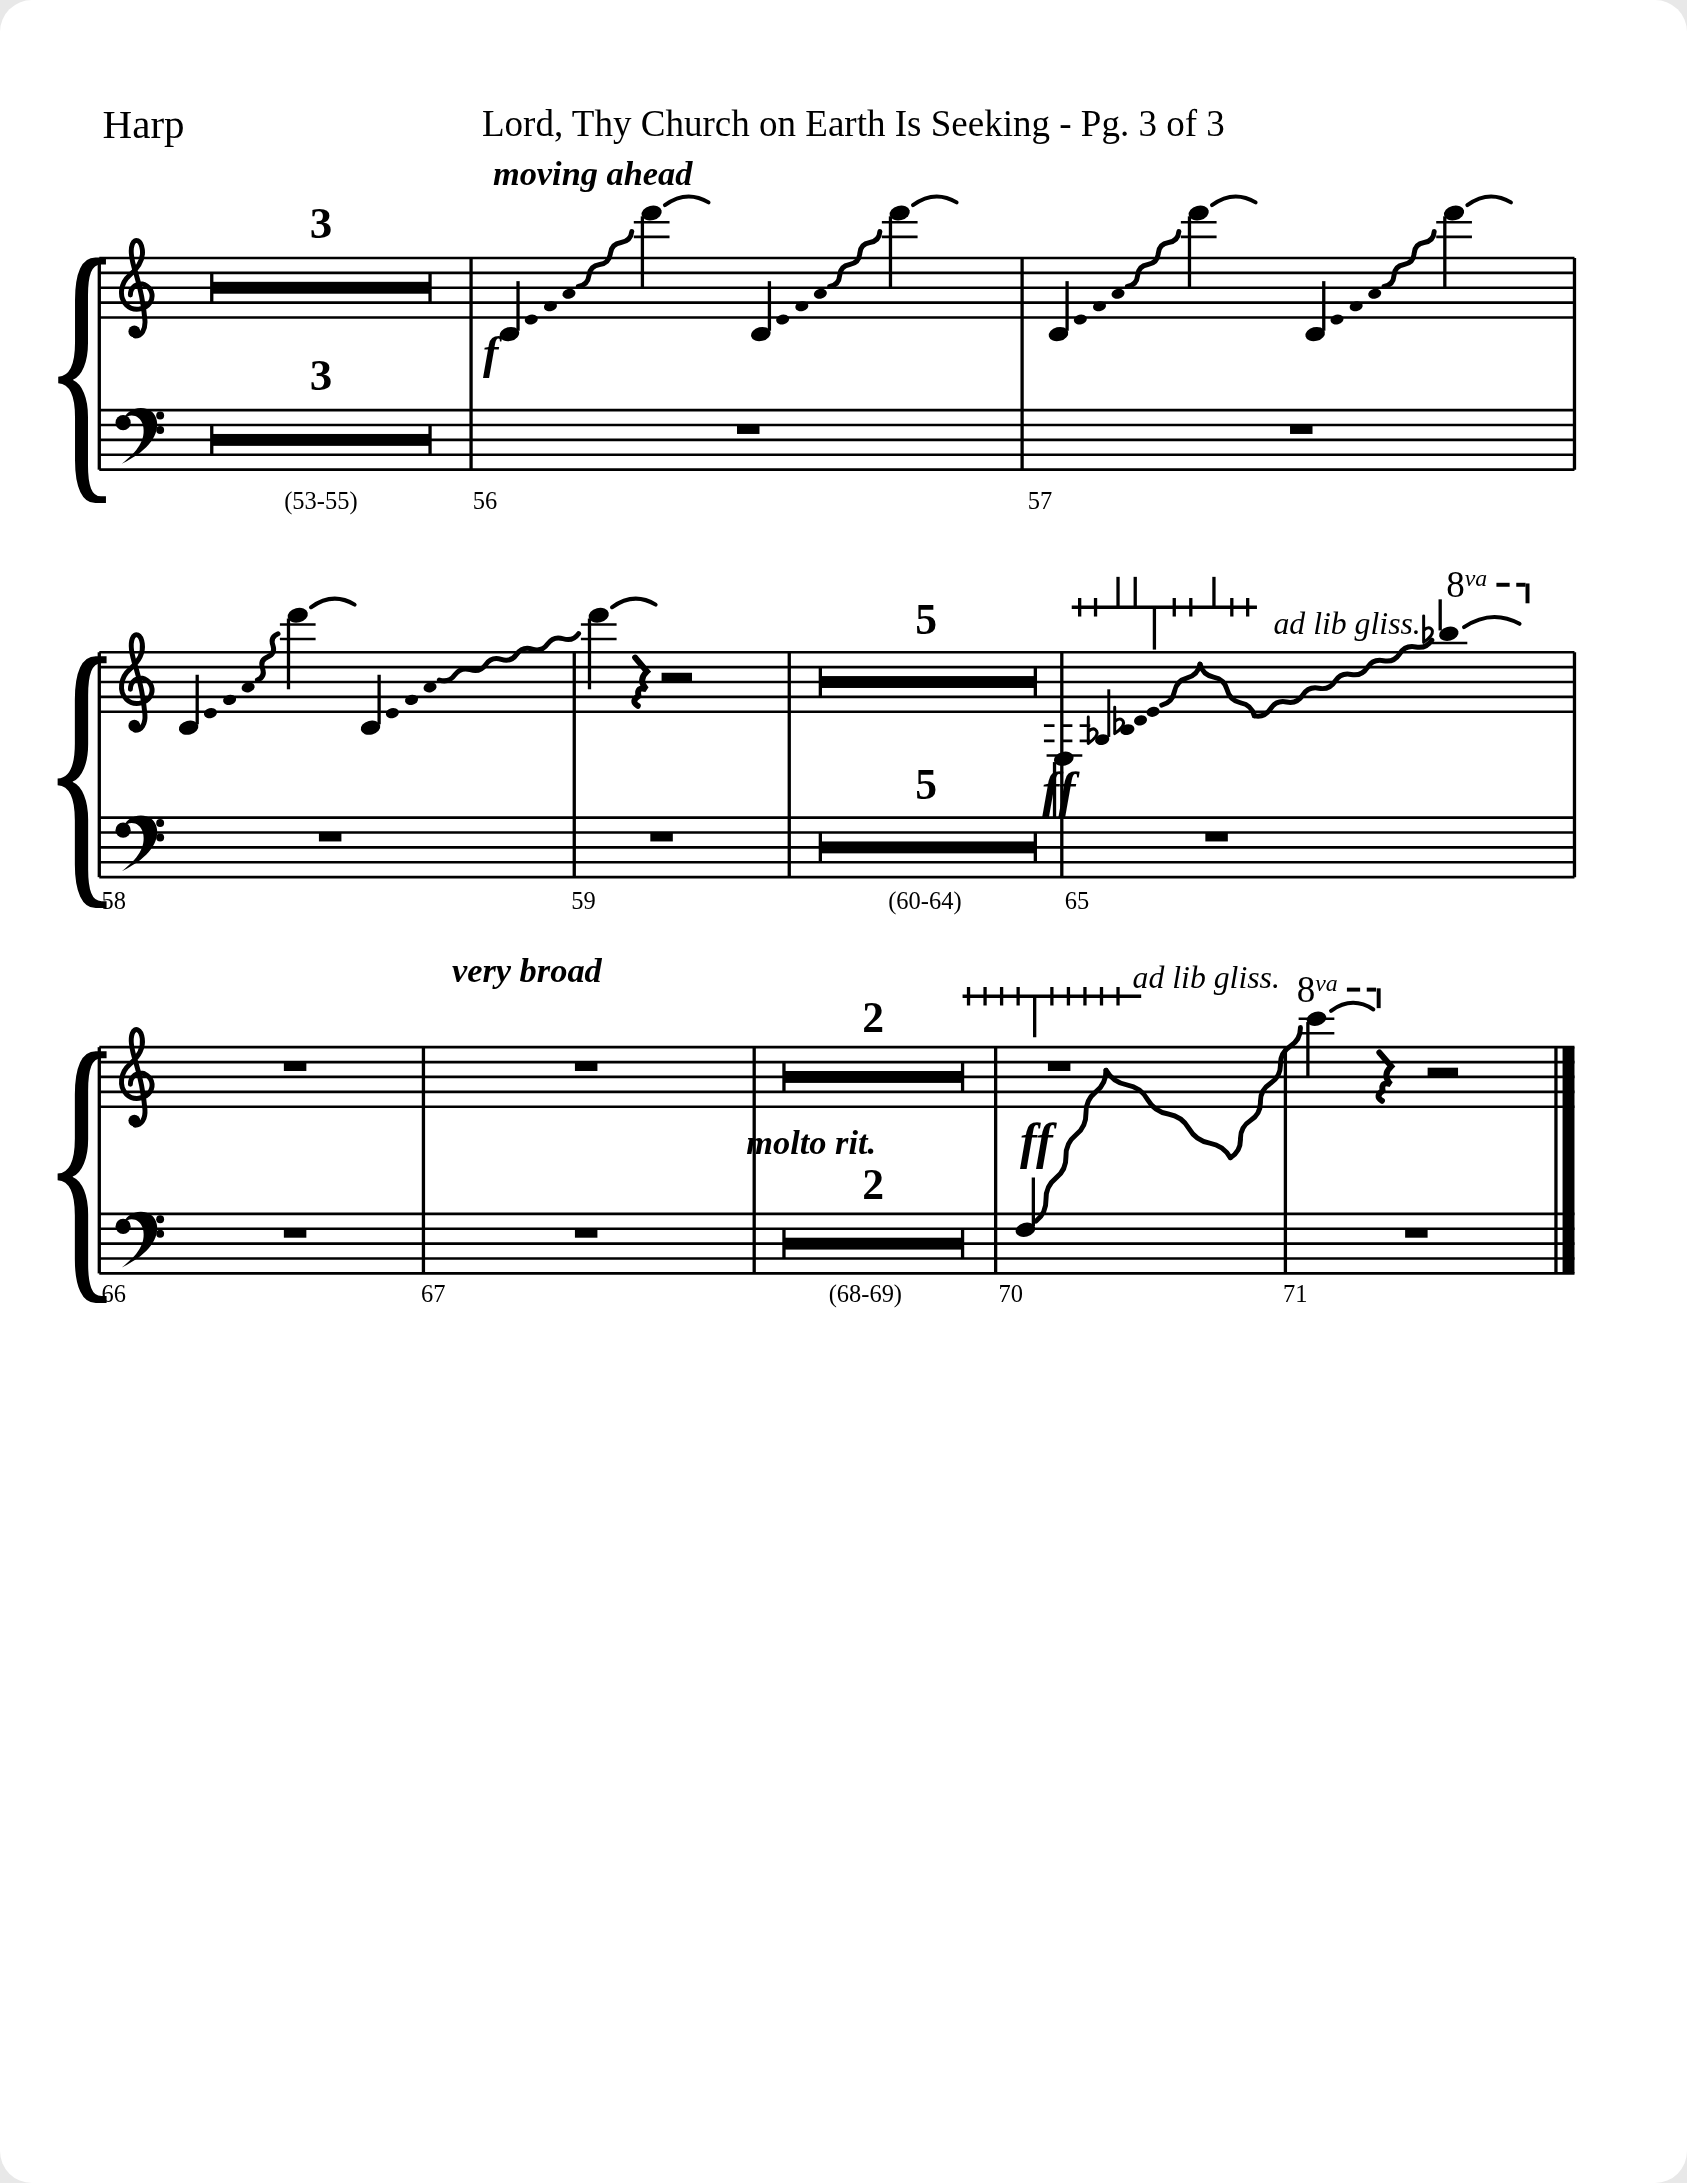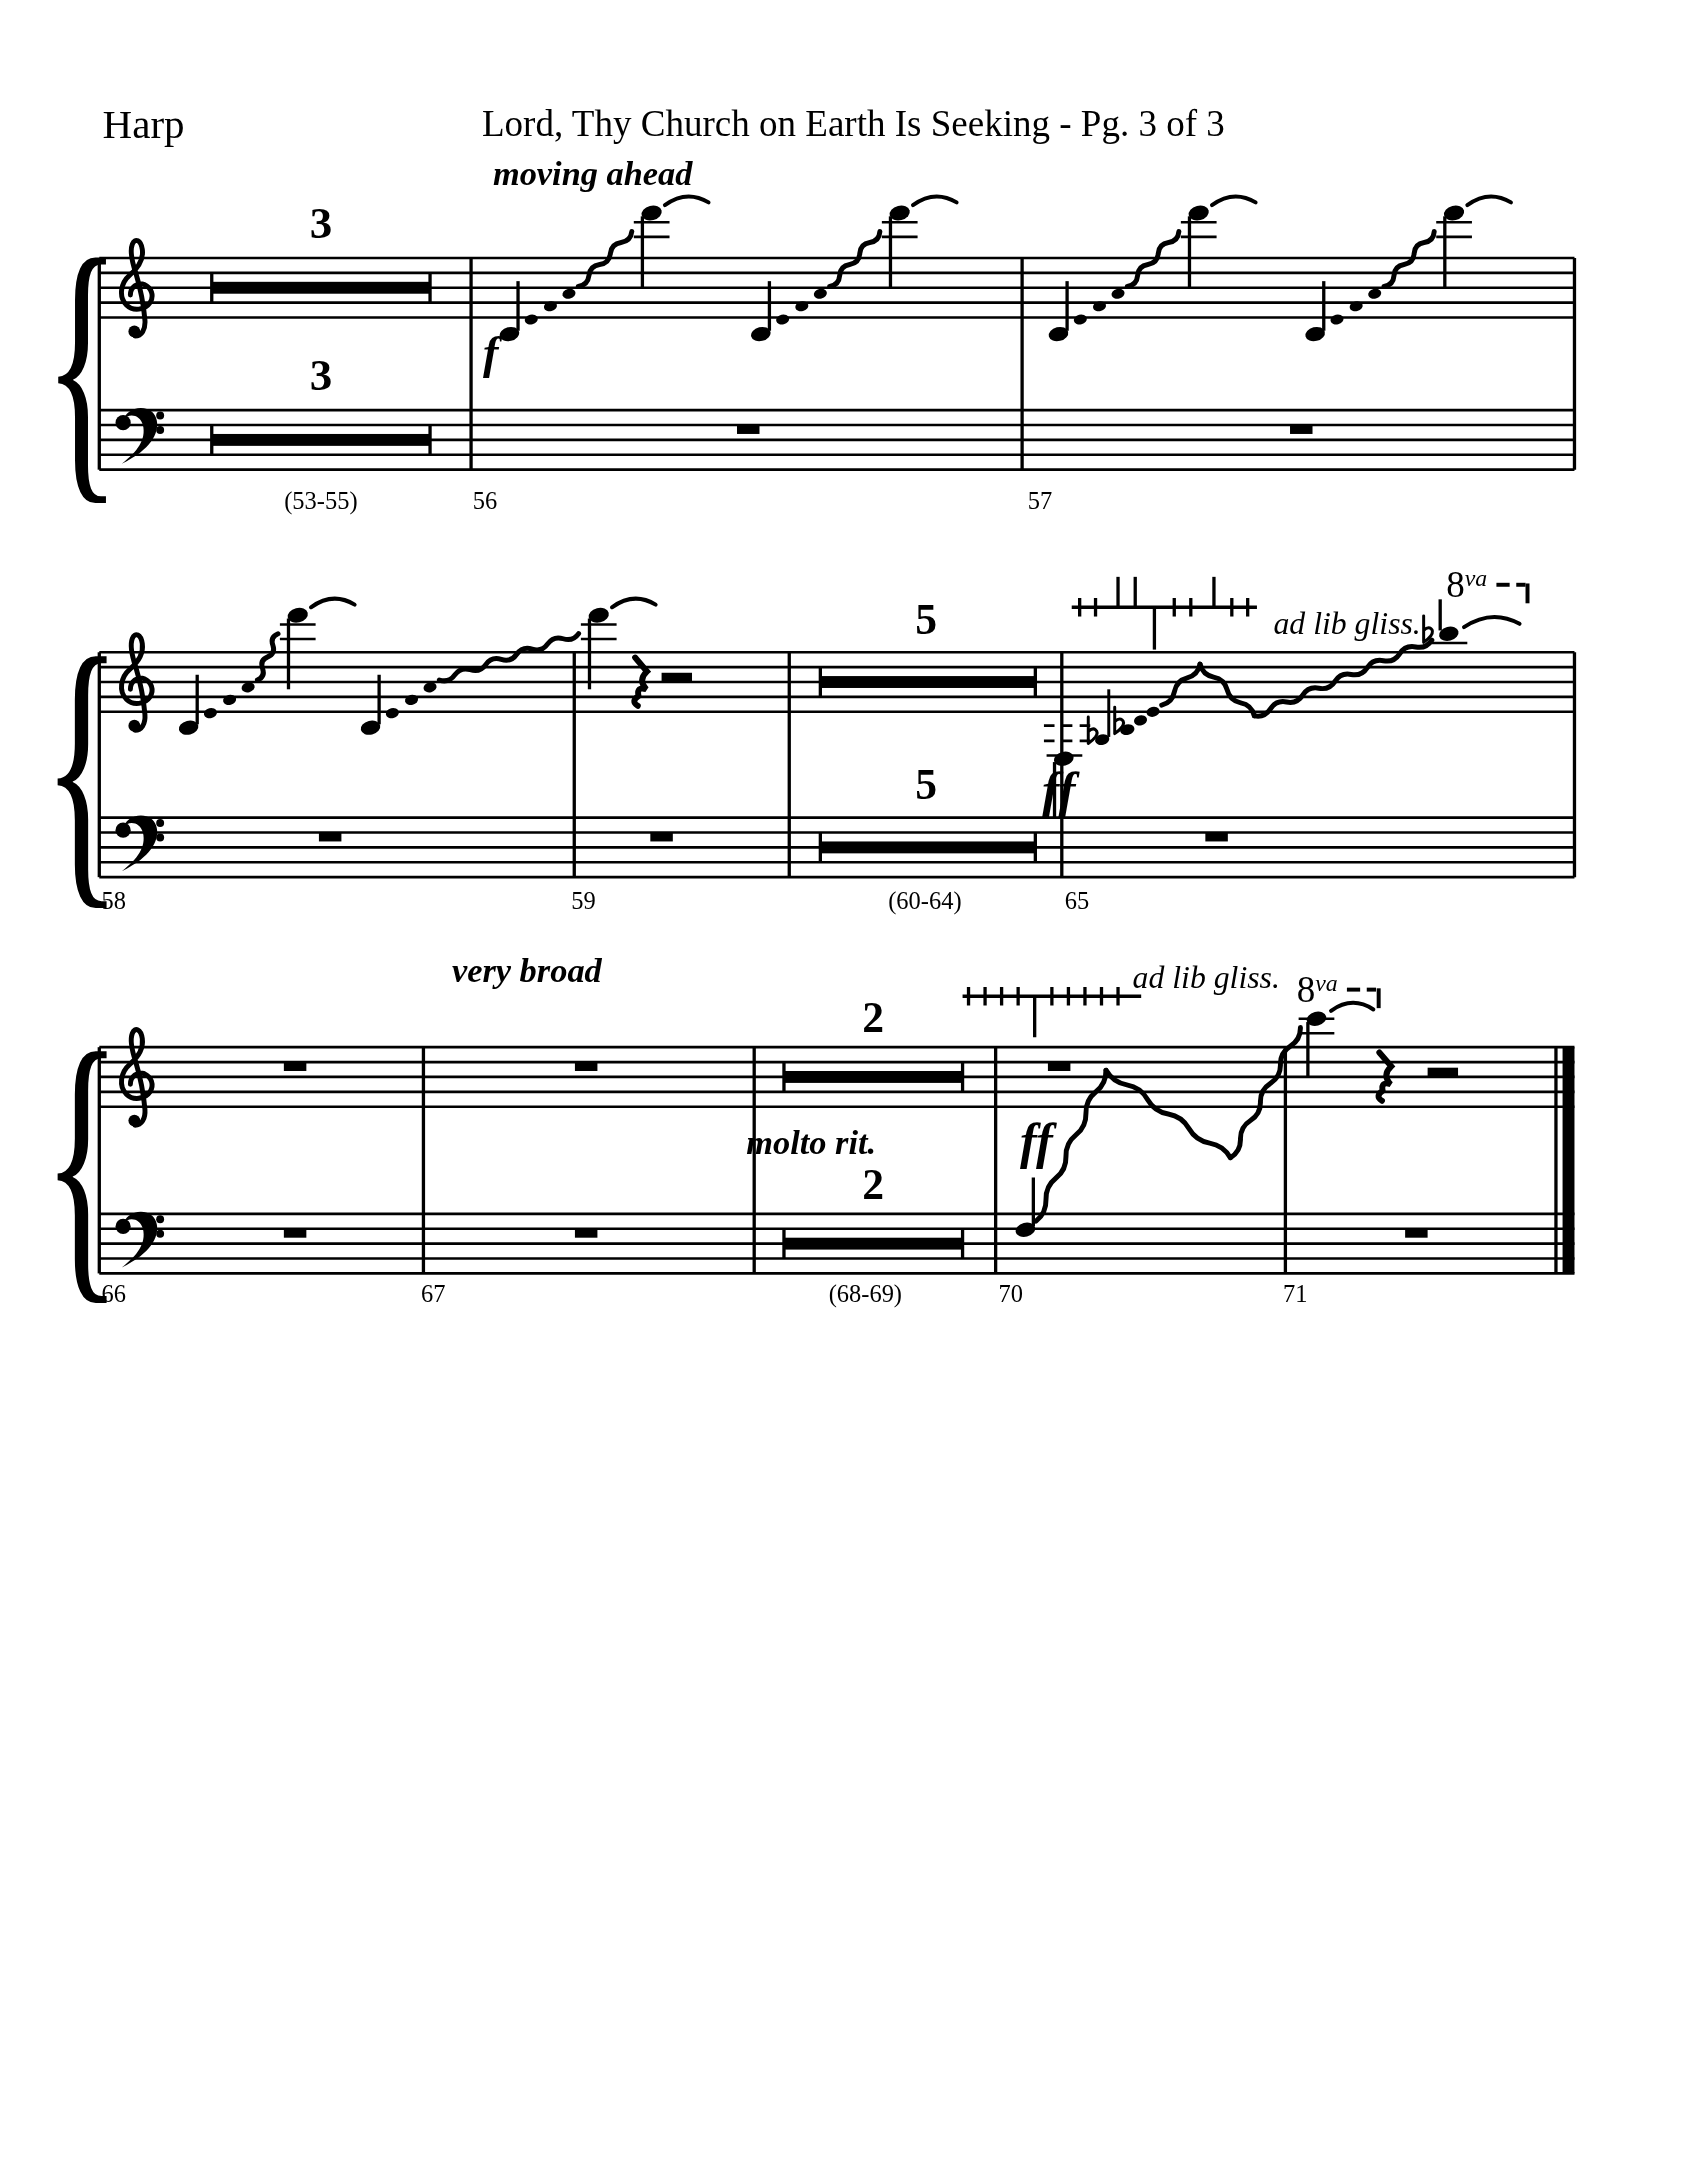--- a/index.html
+++ b/index.html
@@ -1,16 +1,16 @@
 <!DOCTYPE html>
 <html style="font-size:10.6px"><head>
 <meta charset="utf-8">
 <style>
   html,body{margin:0;padding:0;background:#e8e8e8;}
-  #page{position:relative;width:1687px;height:2183px;background:#ffffff;margin:0 auto;overflow:hidden;}
+  #page{position:relative;width:1687px;height:2183px;background:#ffffff;margin:0 auto;overflow:hidden;border-radius:32px;}
   svg{position:absolute;left:0;top:0;}
   text{fill:#000;font-family:"Liberation Serif", "DejaVu Serif", serif;}
   .it{font-style:italic}
   .b{font-weight:bold}
 </style>
 </head>
 <body>
 
 <div id="page">
 <svg width="1687" height="2183" viewBox="0 0 2550 3300">

